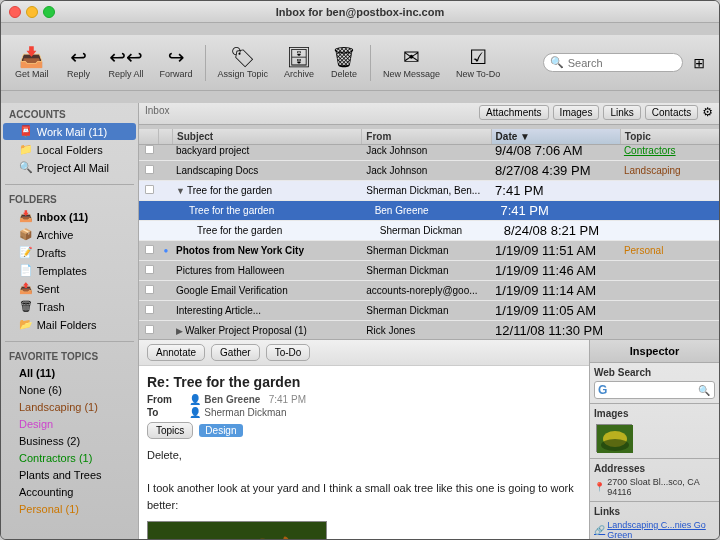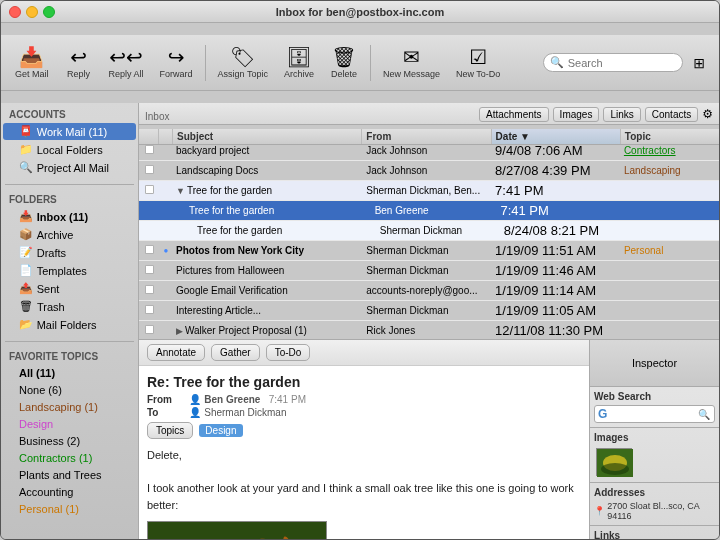--- a/index.html
+++ b/index.html
@@ -34,21 +34,21 @@
     .sidebar-section { padding: 4px 0; }
     .sidebar-section-header { font-size: 10px; font-weight: bold; color: #555; padding: 2px 8px; text-transform: uppercase; }
     .sidebar-item { padding: 2px 8px 2px 16px; cursor: pointer; border-radius: 3px; margin: 1px 2px; display: flex; align-items: center; gap: 4px; }
     .sidebar-item.selected { background: #4a7cc7; color: white; }
     .sidebar-divider { height: 1px; background: #aaa; margin: 3px 4px; }
 
     
     .content { flex: 1; display: flex; flex-direction: column; overflow: hidden; }
 
     
-    .secondary-toolbar { background: linear-gradient(to bottom, #e8e8e8, #d8d8d8); border-bottom: 1px solid #aaa; padding: 2px 6px; display: flex; align-items: flex-end; gap: 6px; height: 22px; }
+    .secondary-toolbar { background: linear-gradient(to bottom, #e8e8e8, #d8d8d8); border-bottom: 1px solid #aaa; padding: 2px 6px; display: flex; align-items: flex-start; gap: 6px; height: 22px; }
     .sec-btn { font-size: 10px; padding: 1px 6px; border: 1px solid #aaa; border-radius: 3px; background: linear-gradient(to bottom, #f0f0f0, #d8d8d8); cursor: pointer; }
 
     
     .message-list { flex: 0 0 215px; overflow-y: auto; border-bottom: 1px solid #aaa; }
     .msg-list-header { display: flex; background: linear-gradient(to bottom, #e0e0e0, #ccc); border-bottom: 1px solid #aaa; position: sticky; top: 4px; z-index: 1; }
     .msg-col { padding: 2px 4px; font-size: 10px; font-weight: bold; color: #333; border-right: 1px solid #bbb; overflow: hidden; white-space: nowrap; cursor: pointer; }
     .msg-col:last-child { border-right: none; }
     .col-check { width: 20px; flex-shrink: 0; }
     .col-flag { width: 14px; flex-shrink: 0; }
     .col-subject { flex: 3; }
@@ -79,21 +79,21 @@
     .msg-title { font-size: 14px; font-weight: bold; color: #222; margin-bottom: 4px; }
     .msg-meta { display: grid; grid-template-columns: 40px 1fr; gap: 2px; font-size: 10px; color: #555; margin-bottom: 4px; }
     .msg-meta-label { font-weight: bold; color: #333; }
     .msg-action-btn { font-size: 10px; padding: 2px 8px; border: 1px solid #aaa; border-radius: 5px; background: linear-gradient(to bottom, #f5f5f5, #ddd); cursor: pointer; }
     .topic-tag { background: #5599dd; color: white; border-radius: 3px; padding: 1px 6px; font-size: 10px; }
     .msg-text { font-size: 11px; line-height: 1.5; color: #222; }
     .msg-image { width: 180px; height: 130px; margin: 8px 0; background: linear-gradient(135deg, #2a5a0a 0%, #4a8a1a 20%, #8ab020 40%, #c8c830 50%, #d4a020 60%, #c06010 80%, #804010 100%); border: 1px solid #888; }
 
     
     .inspector { width: 130px; background: linear-gradient(to bottom, #e8e8e8, #d8d8d8); border-left: 1px solid #aaa; display: flex; flex-direction: column; font-size: 10px; overflow-y: auto; }
-    .inspector-title { font-size: 11px; font-weight: normal; text-align: center; padding: 17px; background: linear-gradient(to bottom, #d8d8d8, #c8c8c8); border-bottom: 1px solid #aaa; }
+    .inspector-title { font-size: 11px; font-weight: bold; text-align: center; padding: 5px; background: linear-gradient(to bottom, #d8d8d8, #c8c8c8); border-bottom: 1px solid #aaa; }
     .inspector-section { border-bottom: 1px solid #aaa; padding: 4px; }
     .inspector-section-title { font-weight: bold; font-size: 10px; color: #333; margin-bottom: 3px; }
     .web-search-bar { display: flex; align-items: center; background: white; border: 1px solid #aaa; border-radius: 3px; padding: 1px 3px; }
     .web-search-bar span { color: #4488cc; font-weight: bold; }
     .web-search-bar input { border: none; outline: none; font-size: 10px; flex: 1; }
     .inspector-thumb { width: 36px; height: 28px; background: linear-gradient(135deg, #3a7a1a, #8ab020, #c8c830, #d4a020); margin: 2px; border: 1px solid #888; }
     .inspector-link { color: #2255cc; text-decoration: underline; cursor: pointer; font-size: 9px; display: flex; align-items: center; gap: 2px; margin: 1px 0; }
     .inspector-addr { font-size: 9px; color: #333; display: flex; align-items: center; gap: 2px; }
 
     

